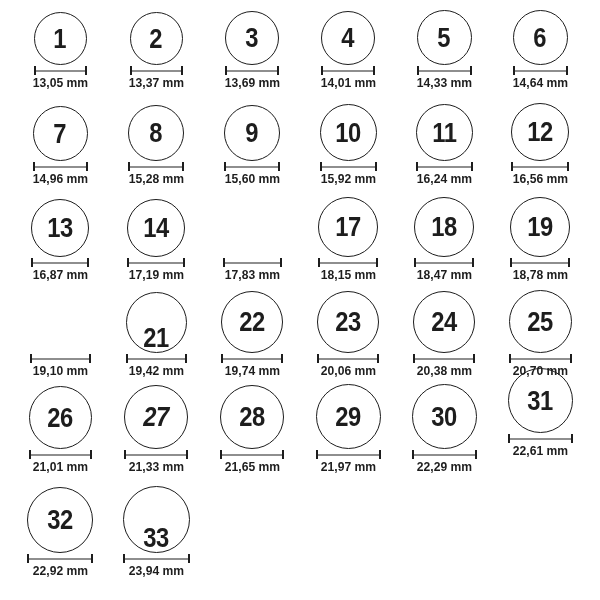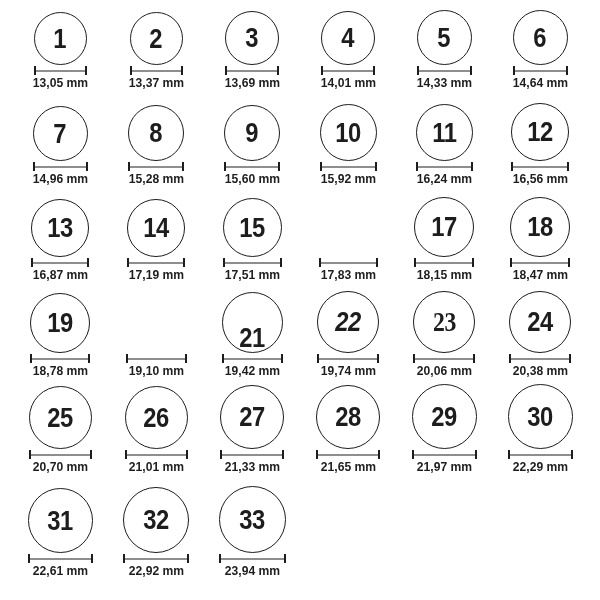--- a/index.html
+++ b/index.html
@@ -233,31 +233,20 @@
       <span class="ring-number">14</span>
     </div>
     <div class="ruler" style="width: 58px;">
       <div class="ruler-line"></div>
       <div class="ruler-tick left"></div>
       <div class="ruler-tick right"></div>
     </div>
     <div class="diameter-label">17,19 mm</div>
   </div>
     <div class="size-cell">
-    <div class="ring-circle" style="width: 59px; height: 59px;">
-      <span class="ring-number">15</span>
-    </div>
-    <div class="ruler" style="width: 59px;">
-      <div class="ruler-line"></div>
-      <div class="ruler-tick left"></div>
-      <div class="ruler-tick right"></div>
-    </div>
-    <div class="diameter-label">17,51 mm</div>
-  </div>
-    <div class="size-cell">
     <div class="ruler" style="width: 59px;">
       <div class="ruler-line"></div>
       <div class="ruler-tick left"></div>
       <div class="ruler-tick right"></div>
     </div>
     <div class="diameter-label">17,83 mm</div>
   </div>
     <div class="size-cell">
     <div class="ring-circle" style="width: 60px; height: 60px; text-align: center;">
       <span class="ring-number">17</span>
@@ -304,32 +293,32 @@
       <span class="ring-number">21</span>
     </div>
     <div class="ruler" style="width: 61px;">
       <div class="ruler-line"></div>
       <div class="ruler-tick left"></div>
       <div class="ruler-tick right"></div>
     </div>
     <div class="diameter-label">19,42 mm</div>
   </div>
     <div class="size-cell">
-    <div class="ring-circle" style="width: 62px; height: 62px; font-style: italic;">
+    <div class="ring-circle" style="width: 62px; height: 62px;">
       <span class="ring-number">22</span>
     </div>
     <div class="ruler" style="width: 62px;">
       <div class="ruler-line"></div>
       <div class="ruler-tick left"></div>
       <div class="ruler-tick right"></div>
     </div>
     <div class="diameter-label">19,74 mm</div>
   </div>
     <div class="size-cell">
-    <div class="ring-circle" style="width: 62px; height: 62px; font-family: Liberation Serif, serif;">
+    <div class="ring-circle" style="width: 62px; height: 62px;">
       <span class="ring-number">23</span>
     </div>
     <div class="ruler" style="width: 62px;">
       <div class="ruler-line"></div>
       <div class="ruler-tick left"></div>
       <div class="ruler-tick right"></div>
     </div>
     <div class="diameter-label">20,06 mm</div>
   </div>
     <div class="size-cell">
@@ -359,21 +348,21 @@
       <span class="ring-number">26</span>
     </div>
     <div class="ruler" style="width: 63px;">
       <div class="ruler-line"></div>
       <div class="ruler-tick left"></div>
       <div class="ruler-tick right"></div>
     </div>
     <div class="diameter-label">21,01 mm</div>
   </div>
     <div class="size-cell">
-    <div class="ring-circle" style="width: 64px; height: 64px;">
+    <div class="ring-circle" style="width: 64px; height: 64px; font-style: italic;">
       <span class="ring-number">27</span>
     </div>
     <div class="ruler" style="width: 64px;">
       <div class="ruler-line"></div>
       <div class="ruler-tick left"></div>
       <div class="ruler-tick right"></div>
     </div>
     <div class="diameter-label">21,33 mm</div>
   </div>
     <div class="size-cell">
@@ -425,21 +414,21 @@
       <span class="ring-number">32</span>
     </div>
     <div class="ruler" style="width: 66px;">
       <div class="ruler-line"></div>
       <div class="ruler-tick left"></div>
       <div class="ruler-tick right"></div>
     </div>
     <div class="diameter-label">22,92 mm</div>
   </div>
     <div class="size-cell last-row">
-    <div class="ring-circle" style="width: 67px; height: 67px;">
+    <div class="ring-circle" style="width: 67px; height: 67px; align-items: flex-end;">
       <span class="ring-number">33</span>
     </div>
     <div class="ruler" style="width: 67px;">
       <div class="ruler-line"></div>
       <div class="ruler-tick left"></div>
       <div class="ruler-tick right"></div>
     </div>
     <div class="diameter-label">23,94 mm</div>
   </div>
   </div>

